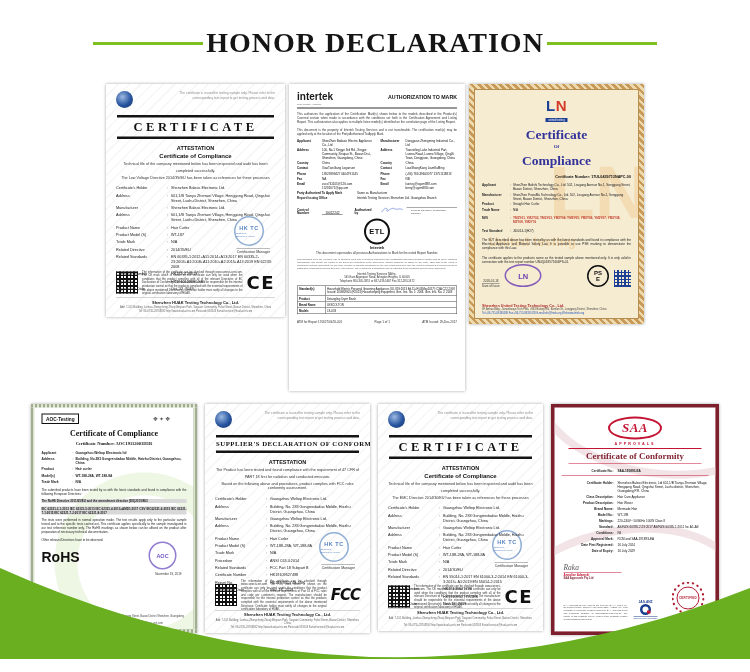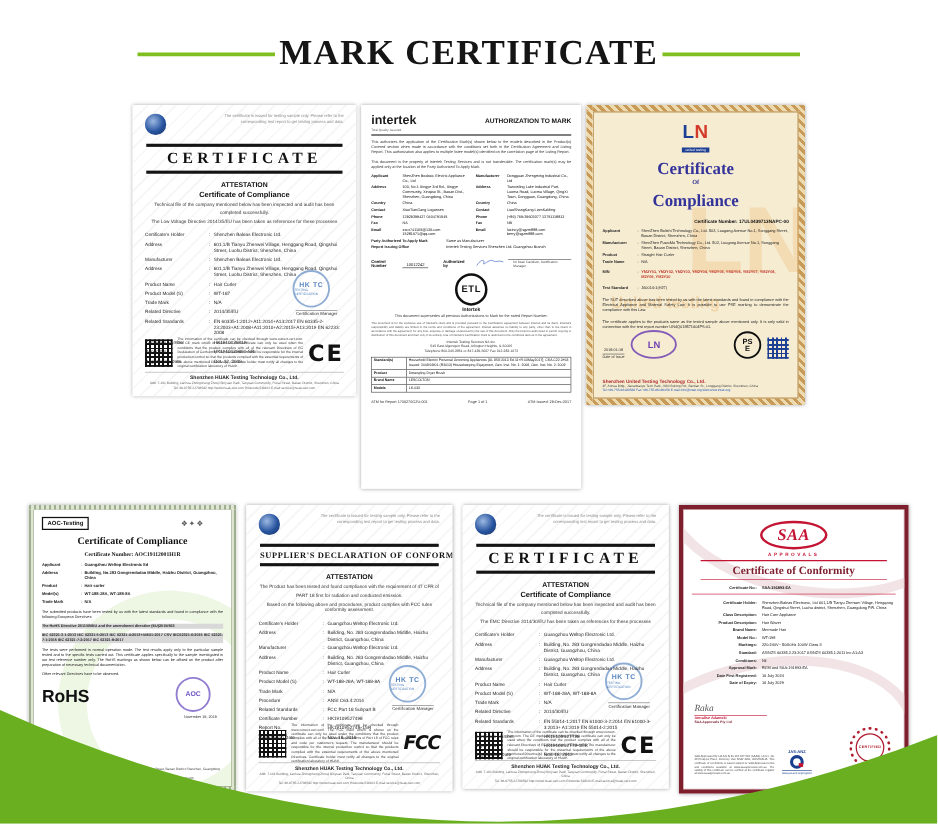--- a/index.html
+++ b/index.html
@@ -166,21 +166,21 @@
   .saa-issued { position:absolute; right:16px; bottom:14px; font-size:4.6px; color:#333; z-index:2; }
 
   
   .swoosh { position:absolute; left:0; bottom:13px; width:750px; height:91px; display:block; }
 </style>
 </head>
 <body>
 
 <div class="header">
   <div class="hline"></div>
-  <div class="htitle">MARK CERTIFICATE</div>
+  <div class="htitle">HONOR DECLARATION</div>
   <div class="hline"></div>
 </div>
 
 <div class="top-row">
 
   <div class="cert" style="width:179px;height:233px">
     <div class="ci hk">
       <div class="hk-top">
         <div class="hk-logo"></div>
         <div class="hk-notes">The certificate is issued for testing sample only. Please refer to the corresponding test report to get testing process and data.</div>
@@ -764,21 +764,21 @@
         <div class="mark-ce">CE</div>
       </div>
       <div class="hk-footer">
         <div class="hk-f1">Shenzhen HUAK Testing Technology Co., Ltd.</div>
         <div class="hk-f2">Add: 7-101 Building, Lanhua Zhongcheng Zhouji Binyuan Park, Taoyuan Community, Fuhai Street, Baoan District, Shenzhen, China</div>
         <div class="hk-f2">Tel: 86-0755-23708592   http://www.huak-cert.com   Postcode:518103   E-mail:service@huak-cert.com</div>
       </div>
     </div>
   </div>
 
-  <div class="cert" style="width:184px;height:231px">
+  <div class="cert" style="width:168px;height:231px">
     <div class="ci saa">
       <div class="saa-arc arc1"></div>
       <div class="saa-arc arc2"></div>
       <div class="saa-logo">
         <span>SAA</span>
       </div>
       <div class="saa-approvals">APPROVALS</div>
       <div class="saa-rule"></div>
       <div class="saa-title">Certificate of Conformity</div>
       <div class="saa-rule"></div>

